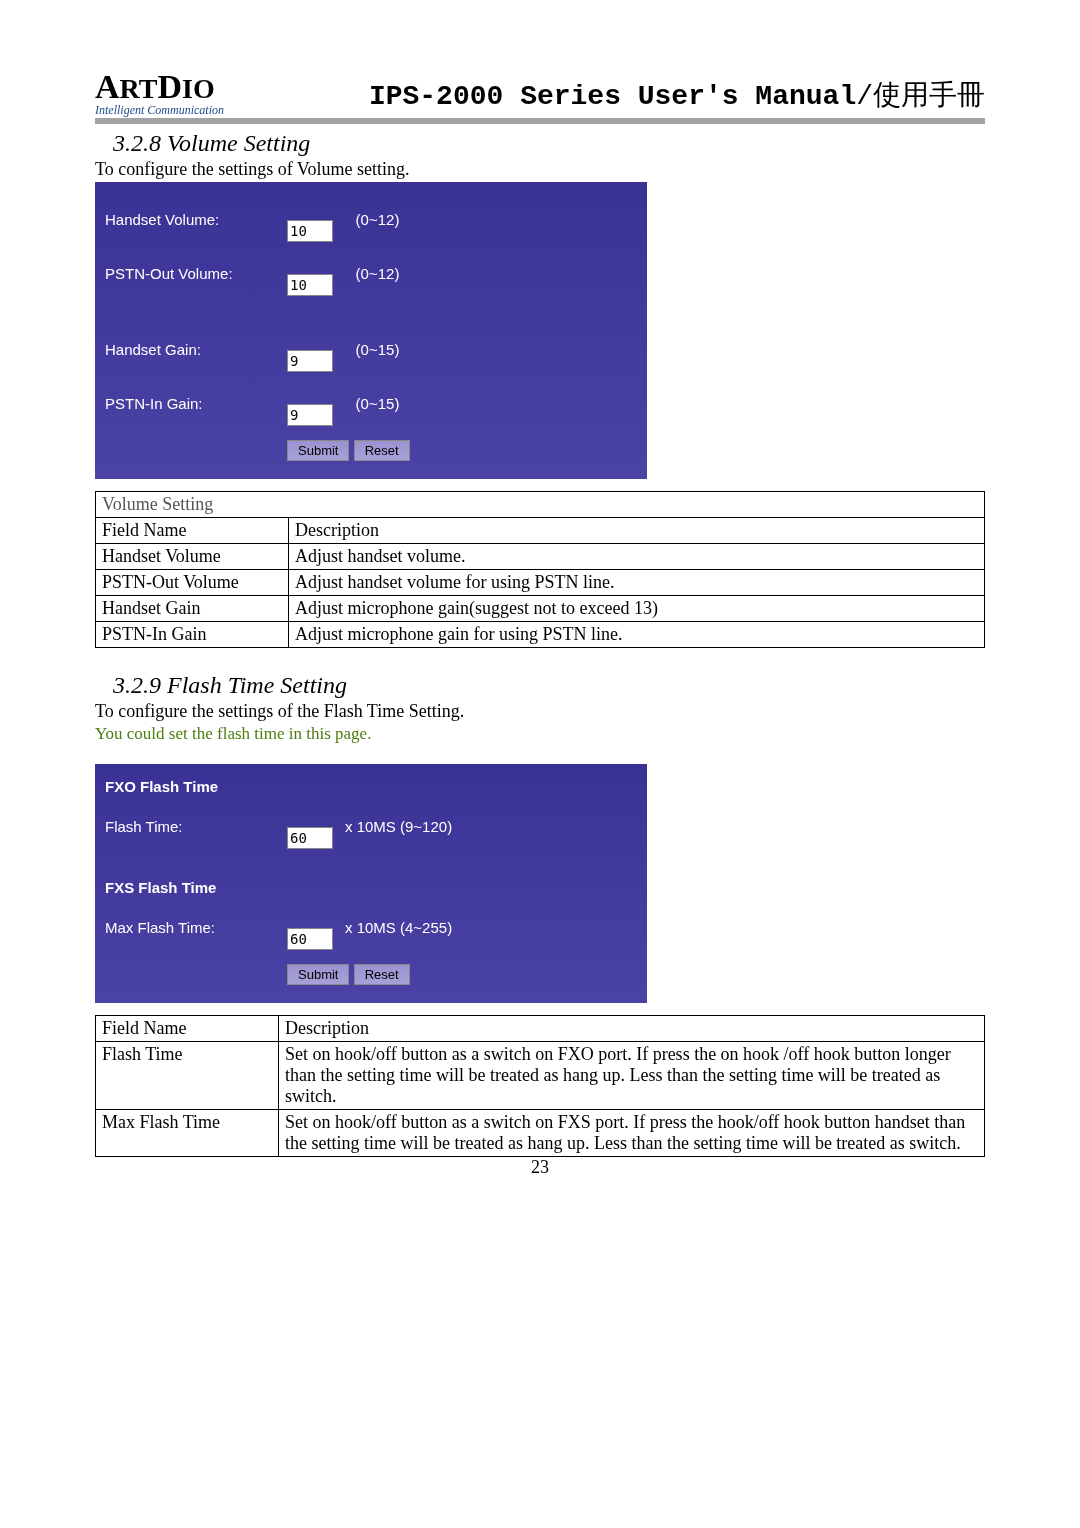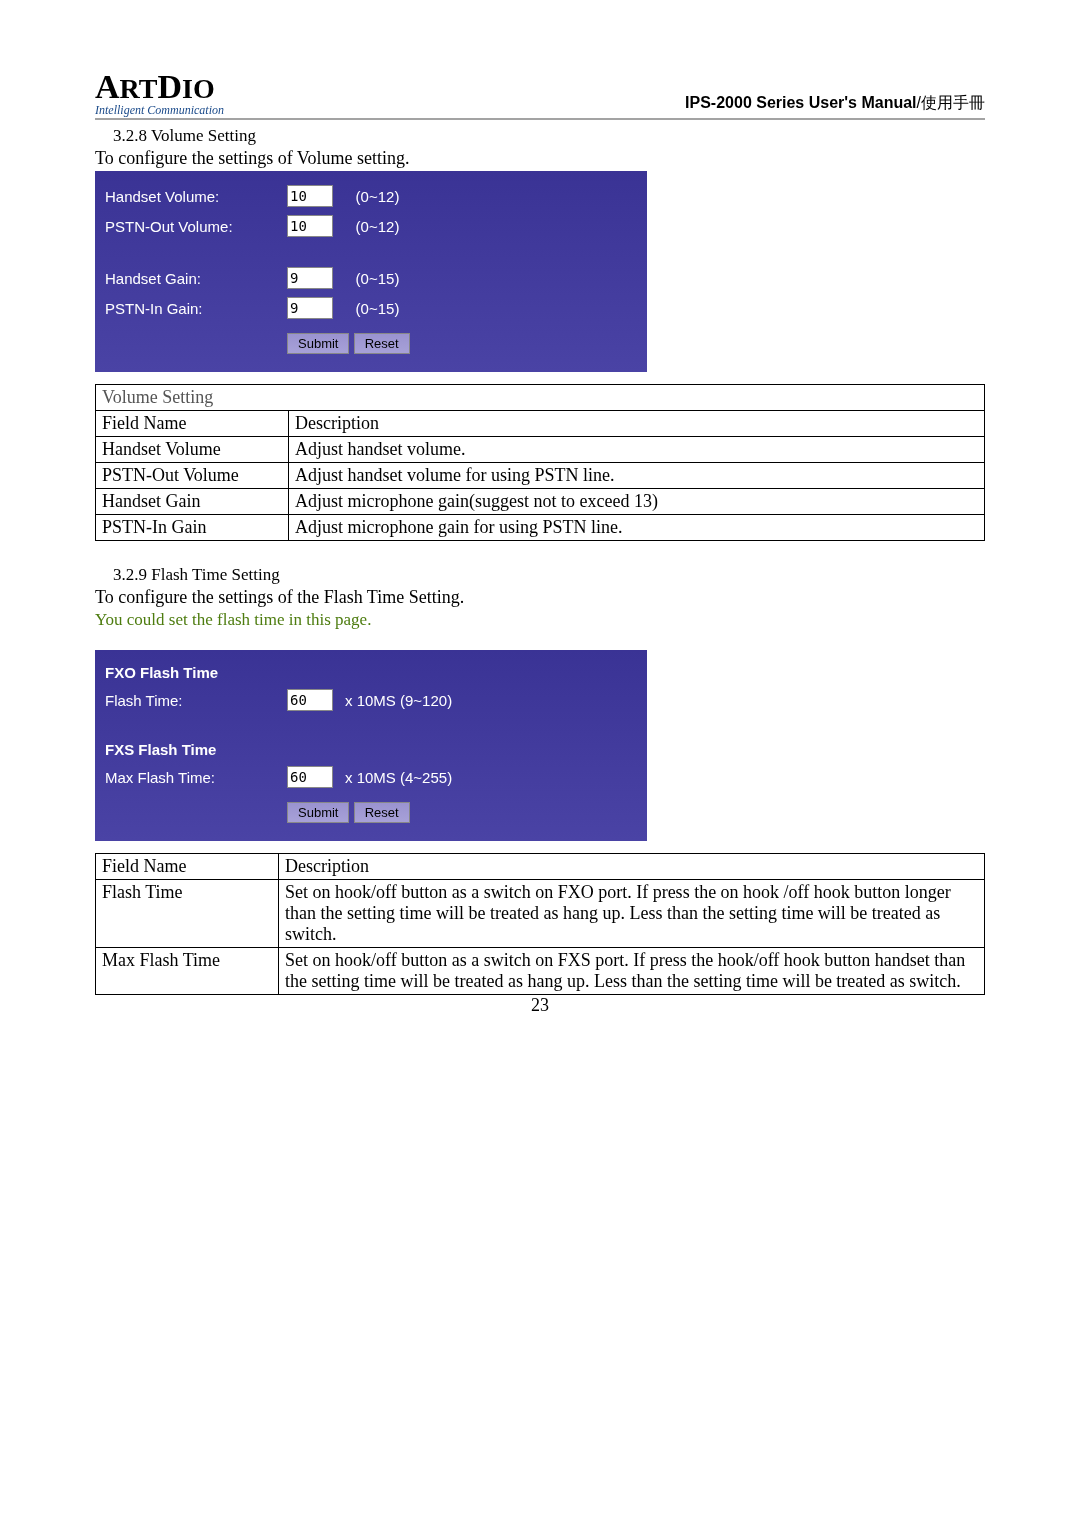--- a/index.html
+++ b/index.html
@@ -11,55 +11,56 @@
     background: #fff;
     width: 1080px;
   }
   .page {
     padding: 70px 95px 40px 95px;
   }
   .header {
     display: flex;
     align-items: flex-end;
     justify-content: space-between;
-    border-bottom: 2px solid #a3a3a3;
+    border-bottom: 6px solid #a3a3a3;
     padding-bottom: 2px;
     margin-bottom: 5px;
   }
   .logo {
     display: flex;
     flex-direction: column;
     line-height: 1;
   }
   .logo-main {
     font-size: 34px;
     font-weight: bold;
     letter-spacing: 0px;
     font-family: "Times New Roman", serif;
   }
   .logo-sub {
     font-style: italic;
     font-size: 12px;
     color: #1a4a8a;
   }
   .header-title {
-    font-family: Liberation Sans, sans-serif;
-    font-size: 16px;
+    font-family: Liberation Mono, monospace;
+    font-size: 28px;
     font-weight: bold;
     padding-bottom: 2px;
     text-align: center;
   }
   .header-title .chinese {
     font-weight: normal;
   }
   h3.section {
     font-family: "Times New Roman", serif;
-    font-size: 17px;
+    font-size: 24px;
     font-weight: normal;
     margin: 6px 0 2px 18px;
+    font-style: italic;
   }
   .intro {
     margin: 0 0 2px 0;
     font-size: 18px;
   }
   .blue-link {
     color: #4d7c0f;
     font-size: 17px;
   }
 
@@ -92,20 +93,21 @@
   }
   .txtbox {
     font-family: monospace;
     font-size: 14px;
     width: 40px;
     height: 18px;
     background: #fff;
     color: #000;
     border: 1px solid #888;
     padding: 1px 2px;
+    margin-top: 24px;
   }
   .btn {
     font-family: Verdana, Arial, sans-serif;
     font-size: 13px;
     padding: 2px 10px;
     border: 1px solid #888;
     background: linear-gradient(to top, #a7a1d8, #9a93d0);
     color: #000;
     cursor: pointer;
   }

